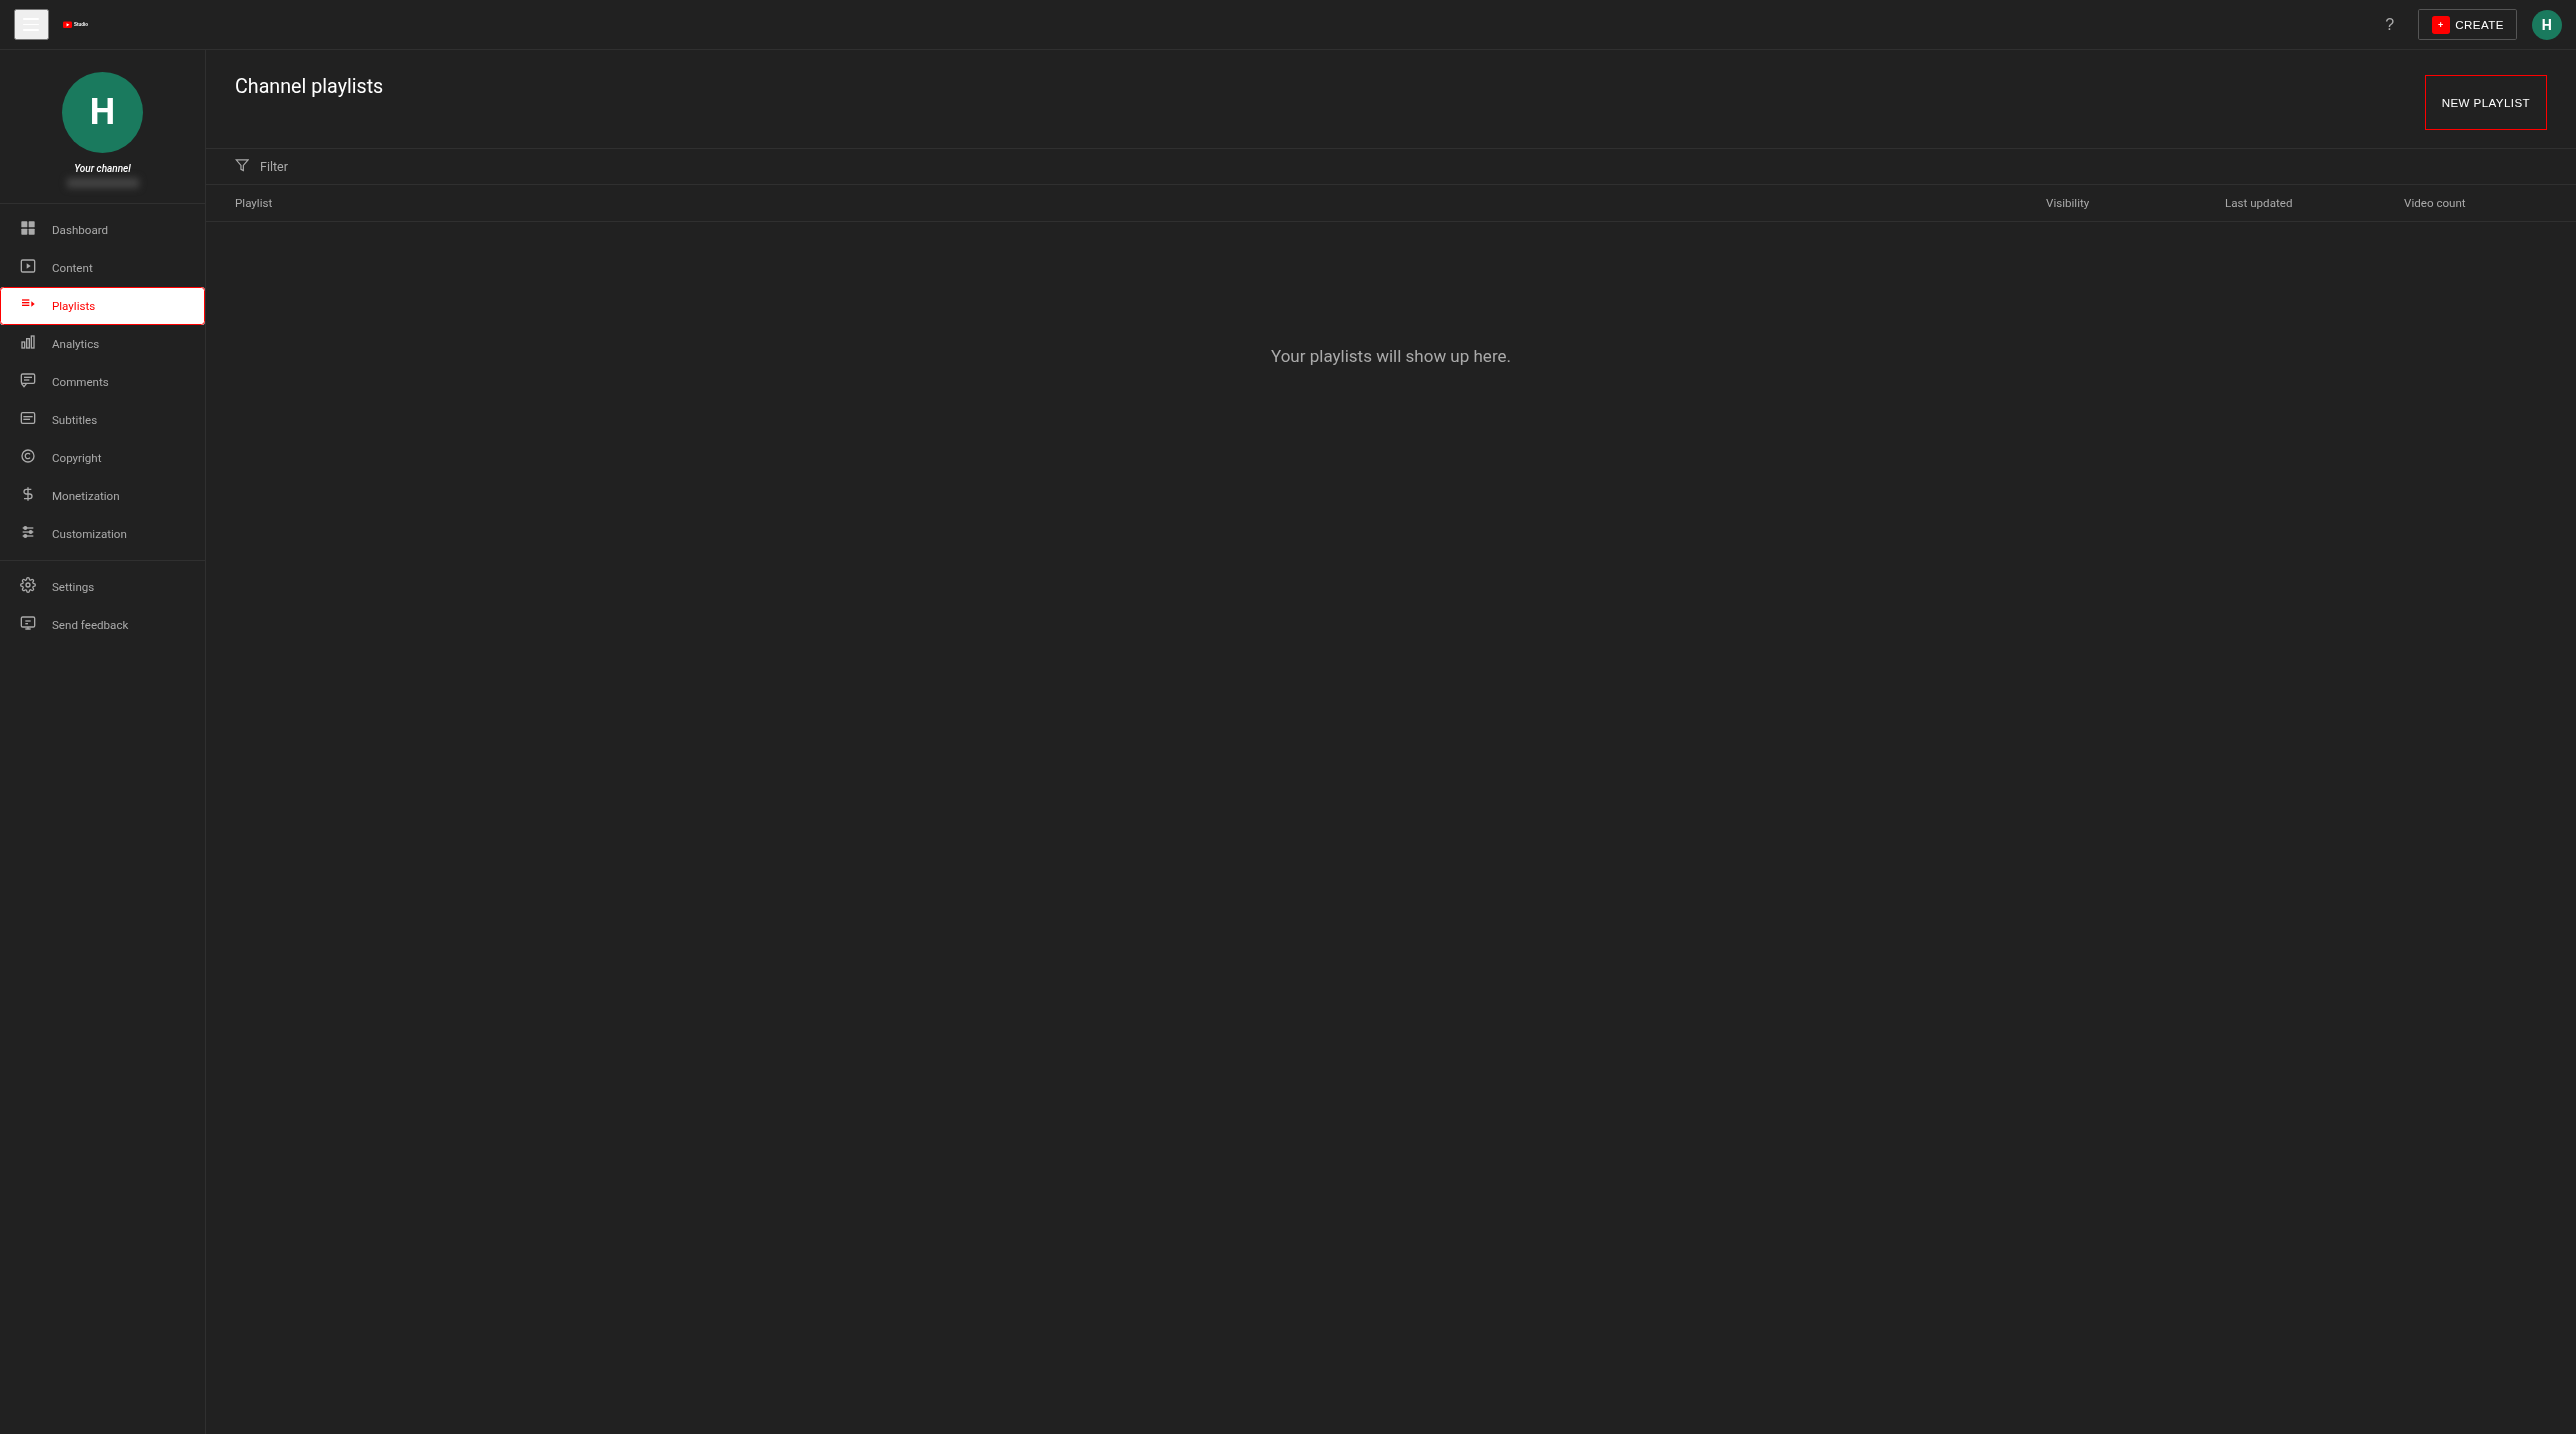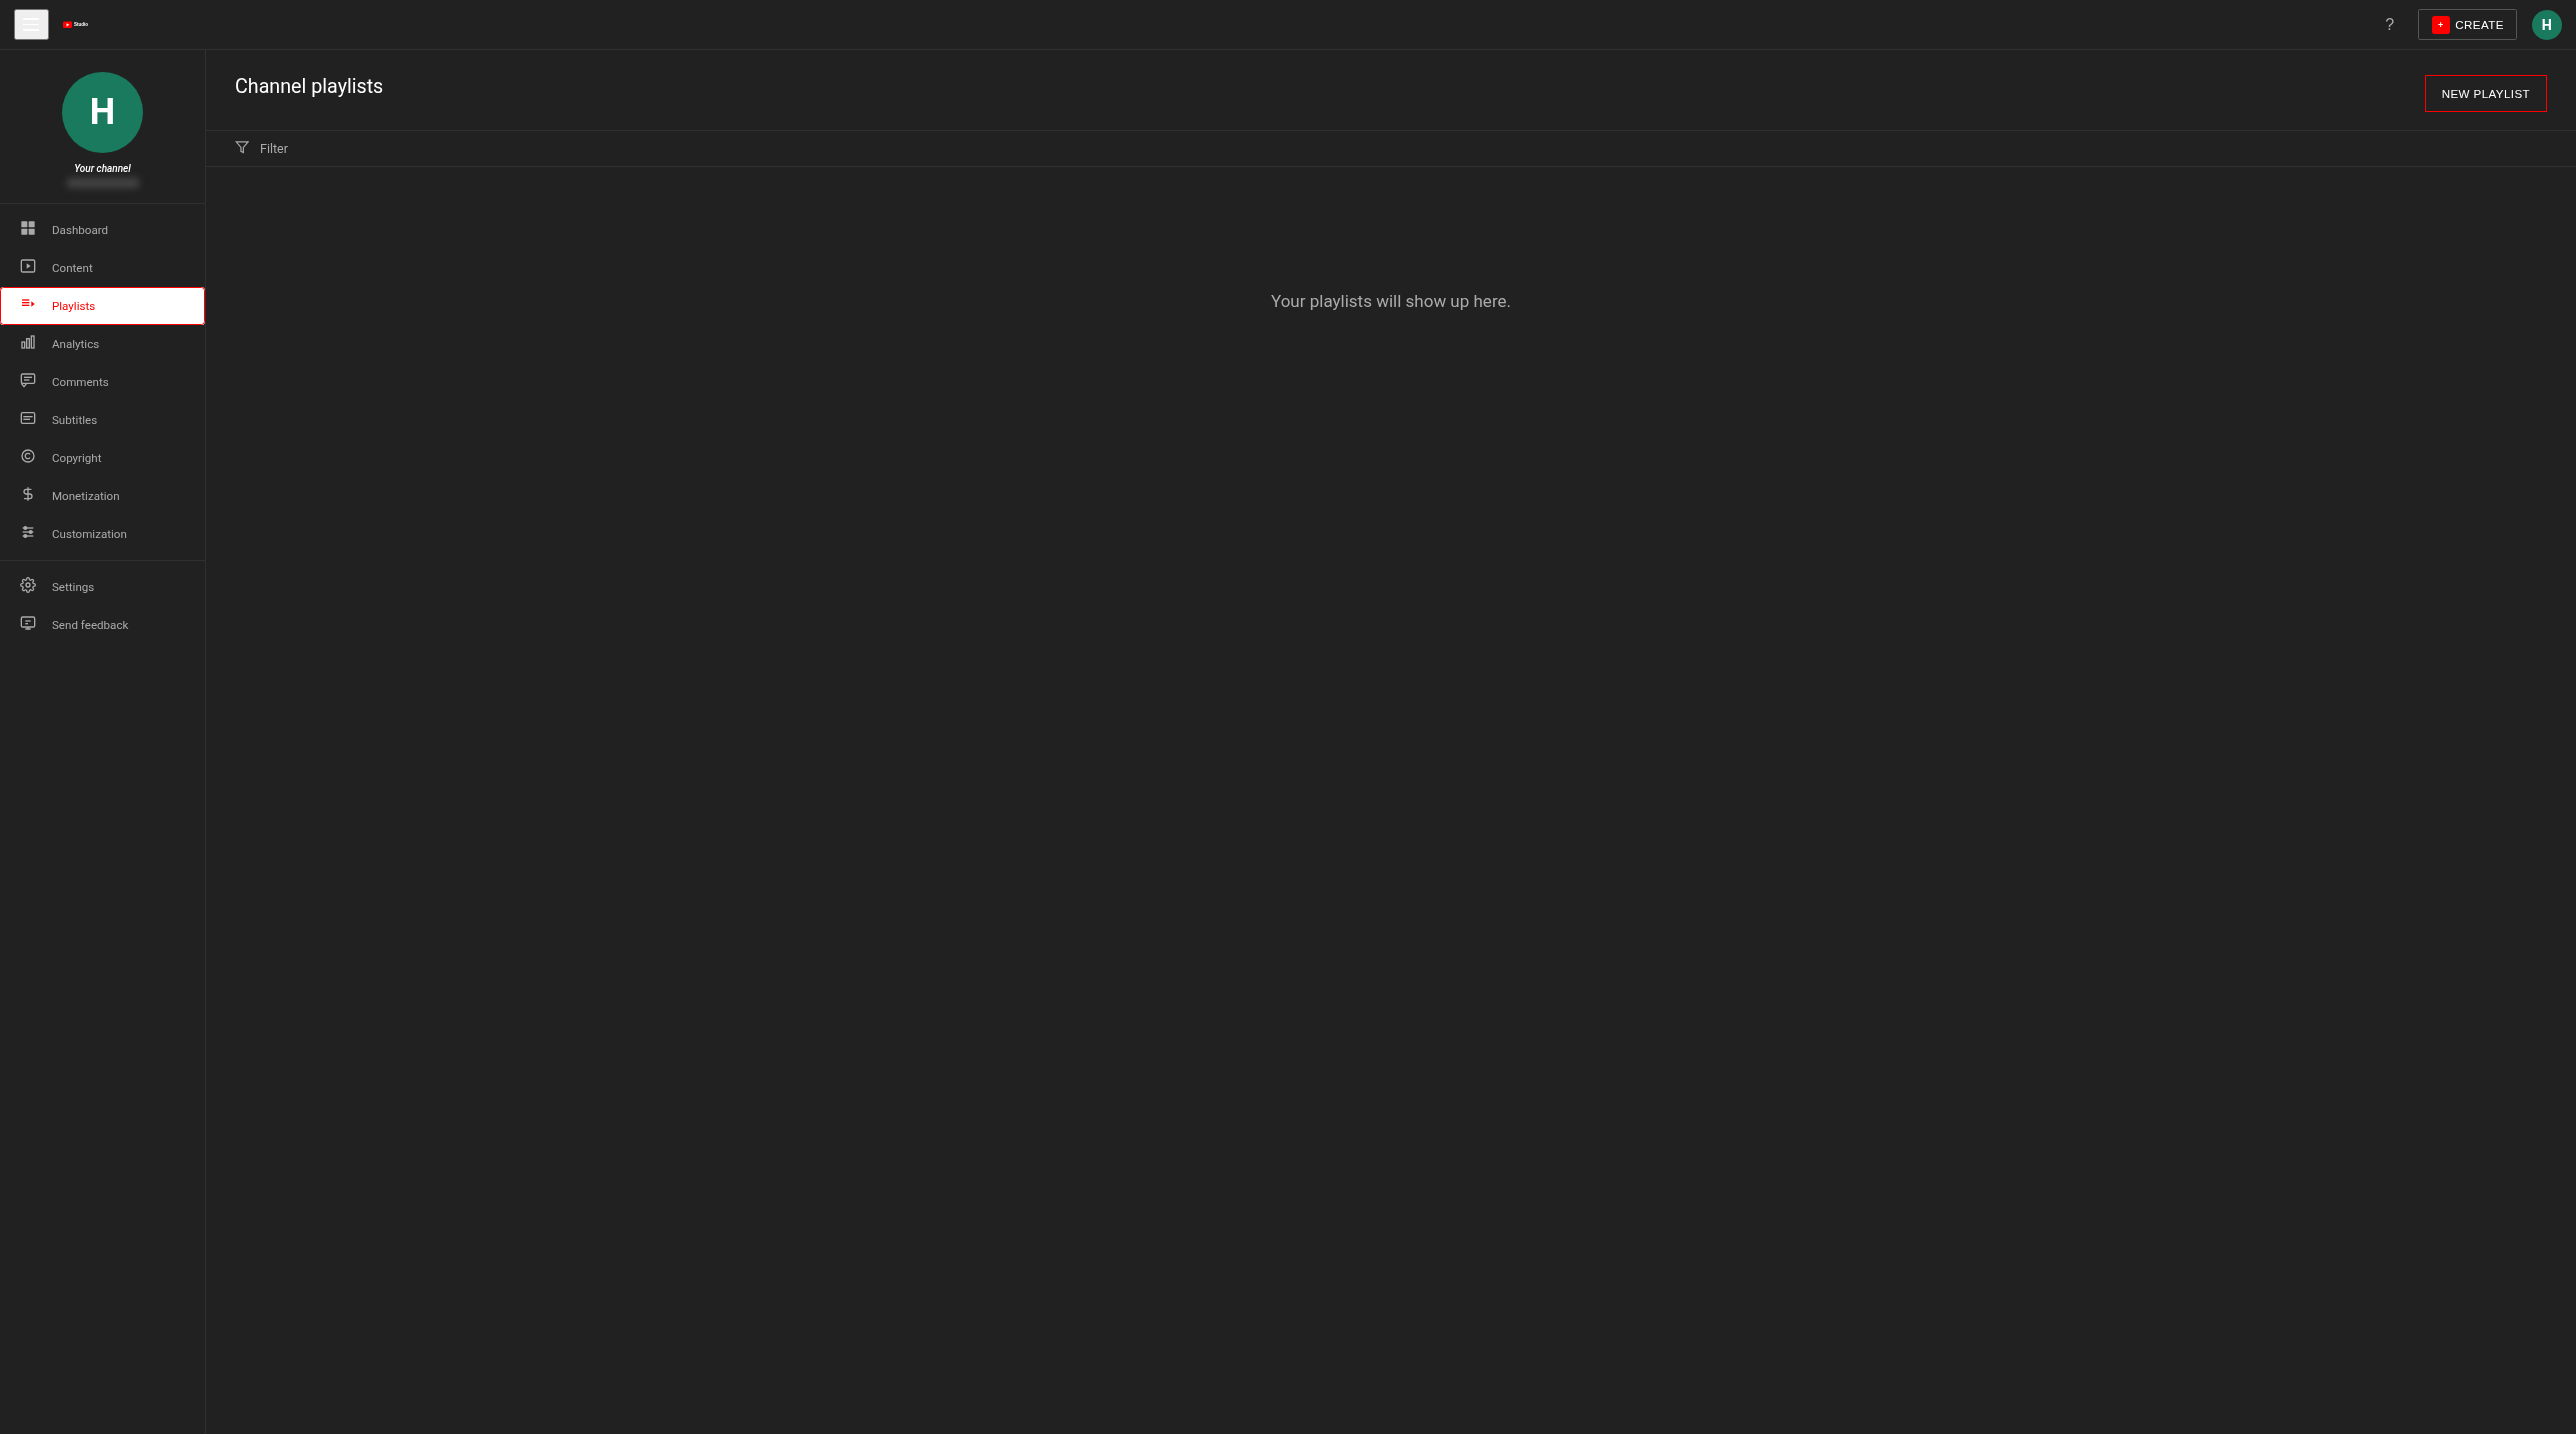--- a/index.html
+++ b/index.html
@@ -239,21 +239,21 @@
     }
     .page-title {
       font-size: 19.7px;
       font-weight: 400;
       color: #fff;
     }
     .new-playlist-btn {
       background: transparent;
       border: 1.8px solid #f00;
       color: #fff;
-      padding: 11px 16px;
+      padding: 20px 16px;
       font-size: 11.6px;
       font-weight: 500;
       cursor: pointer;
       letter-spacing: 0.4px;
       text-transform: uppercase;
     }
     .filter-bar {
       display: flex;
       align-items: center;
       gap: 10.7px;
@@ -462,19 +462,25 @@
 
     <div class="filter-bar">
       <span class="filter-icon">
         <svg width="14.3" height="14.3" viewBox="0 0 24 24" fill="none" stroke="#aaa" stroke-width="2">
           <polygon points="22 3 2 3 10 12.46 10 19 14 21 14 12.46 22 3"></polygon>
         </svg>
       </span>
       <span class="filter-text">Filter</span>
     </div>
 
+    <div class="table-header">
+      <span>Playlist</span>
+      <span>Visibility</span>
+      <span>Last updated</span>
+      <span>Video count</span>
+    </div>
 
     <div class="empty-state">
       <span>Your playlists will show up here.</span>
     </div>
   </main>
 </div>
 
 
 </body></html>

